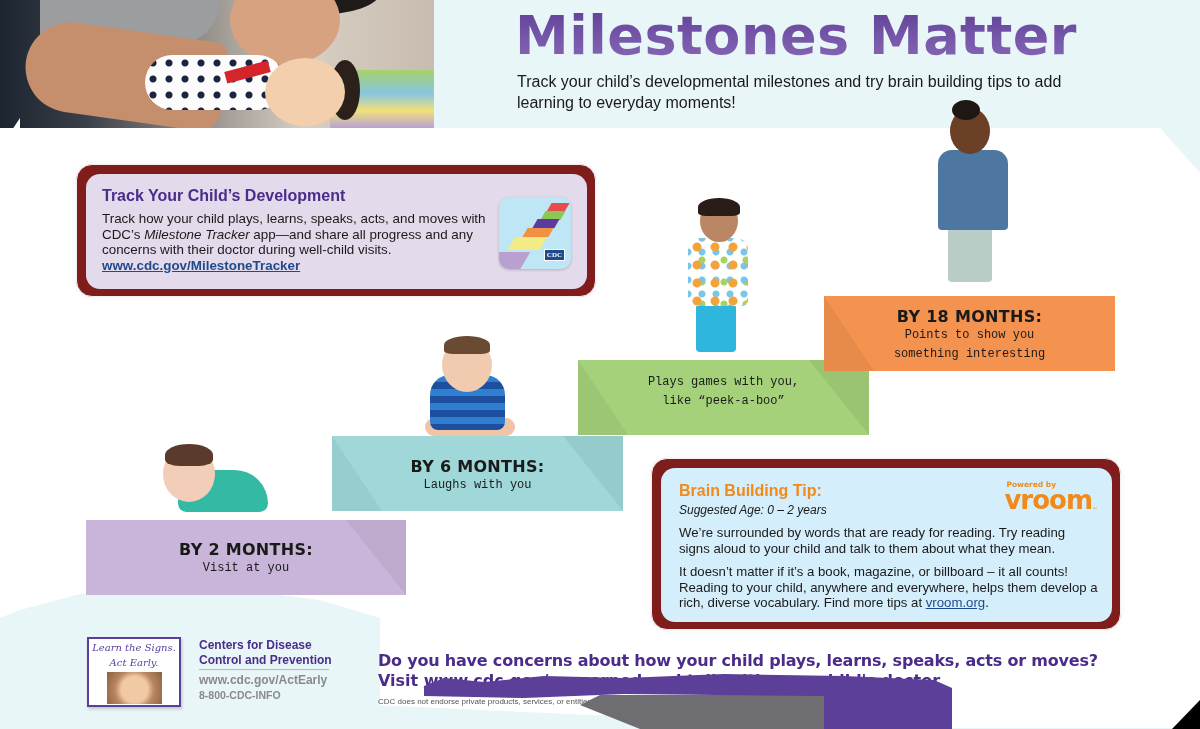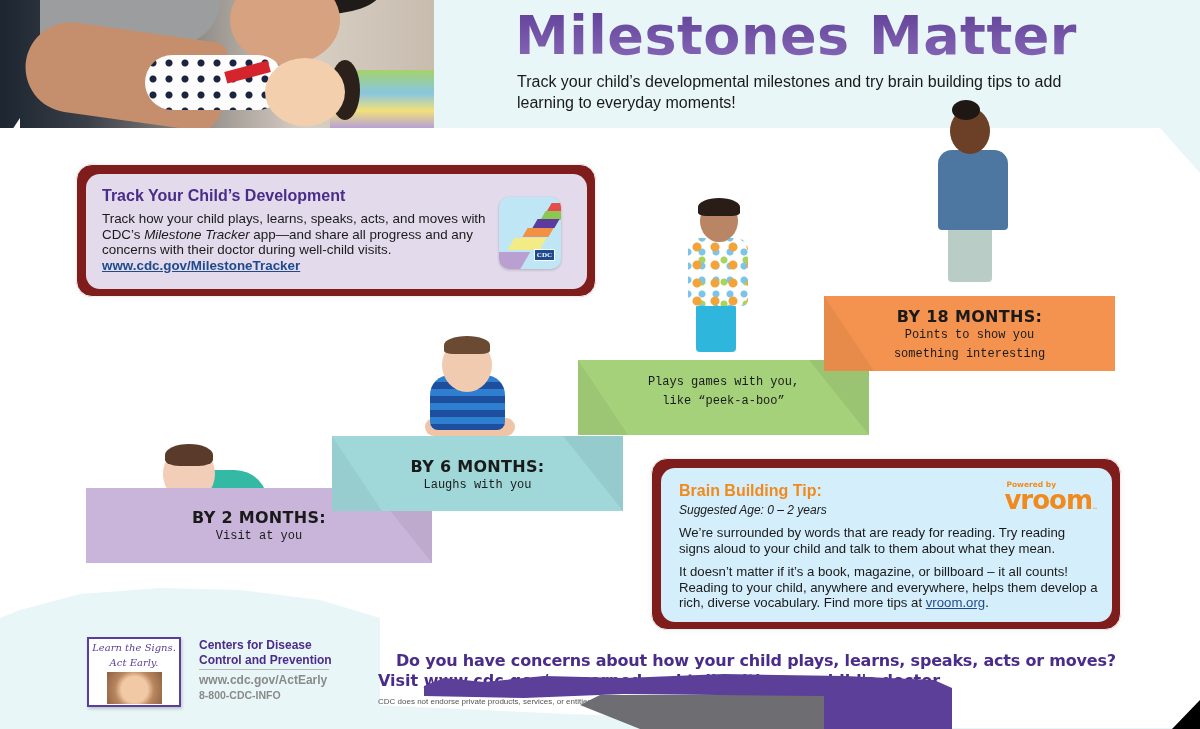--- a/index.html
+++ b/index.html
@@ -41,37 +41,37 @@
   .subtitle { position: absolute; left: 517px; top: 71px; width: 600px; font-size: 16px; line-height: 21px; color: #1a1a1a; font-family: "Liberation Sans", sans-serif; }
 
   
   .card-wrap { position: absolute; border-radius: 16px; background: #7f1d1d; box-shadow: 0 0 6px rgba(0,0,0,0.06); border: 1px solid #f0f0f0; }
   .track-wrap { left: 76px; top: 164px; width: 520px; height: 133px; }
   .track-card { position: absolute; left: 9px; top: 9px; width: 501px; height: 115px; background: #e3daeb; border-radius: 14px; }
   .track-title { position: absolute; left: 16px; top: 13px; font-size: 16px; font-weight: bold; color: #4a2c8a; font-family: "Liberation Sans", sans-serif; }
   .track-body { position: absolute; left: 16px; top: 37px; width: 390px; font-size: 13.4px; line-height: 15.5px; color: #1a1a1a; font-family: "Liberation Sans", sans-serif; }
   .track-body em { font-style: italic; }
   .track-link { color: #1f4a8c; text-decoration: underline; font-weight: bold; }
-  .app-icon { position: absolute; left: 413px; top: 23px; width: 62px; height: 72px; border-radius: 10px; background: #bfe6f4; overflow: hidden; box-shadow: 0 1px 3px rgba(0,0,0,0.2); }
+  .app-icon { position: absolute; left: 413px; top: 23px; width: 72px; height: 72px; border-radius: 10px; background: #bfe6f4; overflow: hidden; box-shadow: 0 1px 3px rgba(0,0,0,0.2); }
   .app-icon .st { position: absolute; height: 9px; transform: skewX(-30deg); }
   .app-icon .s1 { left: 50px; top: 6px; width: 18px; background: #e74c4c; }
   .app-icon .s2 { left: 44px; top: 14px; width: 20px; background: #8cc653; }
   .app-icon .s3 { left: 36px; top: 22px; width: 22px; background: #5b3b9d; }
   .app-icon .s4 { left: 26px; top: 31px; width: 26px; background: #f39142; }
   .app-icon .s5 { left: 12px; top: 41px; width: 32px; height: 12px; background: #f3eb86; }
   .app-icon .s6 { left: -10px; top: 55px; width: 36px; height: 18px; background: #b9a0d0; }
   .app-icon .cdc { position: absolute; right: 6px; bottom: 8px; font-size: 7px; font-weight: bold; color: #fff; background: #1f4a8c; padding: 1px 2px; border: 1px solid #fff; font-family: "Liberation Serif", serif; }
 
   
   .step { position: absolute; text-align: center; color: #1a1a1a; overflow: hidden; }
   .step .shade { position: absolute; top: 0; right: 0; width: 60px; height: 100%; background: rgba(0,0,0,0.06); clip-path: polygon(0 0, 100% 0, 100% 100%); }
   .step .shade-l { position: absolute; top: 0; left: 0; width: 50px; height: 100%; background: rgba(0,0,0,0.05); clip-path: polygon(0 0, 0 100%, 100% 100%); }
   .step .head { position: relative; font-weight: bold; font-size: 16px; letter-spacing: 0.3px; font-family: "DejaVu Sans", sans-serif; }
   .step .desc { position: relative; font-size: 12px; line-height: 19px; font-family: Liberation Mono, monospace; }
-  .step-2 { left: 86px; top: 488px; width: 346px; height: 75px; background: #c9b5da; padding-top: 20px; }
+  .step-2 { left: 86px; top: 520px; width: 320px; height: 75px; background: #c9b5da; padding-top: 20px; }
   .step-6 { left: 332px; top: 436px; width: 291px; height: 75px; background: #a0d8da; padding-top: 21px; }
   .step-12 { left: 578px; top: 360px; width: 291px; height: 75px; background: #a5d17a; padding-top: 13px; }
   .step-18 { left: 824px; top: 284px; width: 291px; height: 75px; background: #f4934f; padding-top: 11px; margin-top: 12px; }
 
   
   .kid { position: absolute; }
   .k2-body { left: 178px; top: 470px; width: 90px; height: 42px; background: #34b9a4; border-radius: 30px 40px 10px 10px; }
   .k2-head { left: 163px; top: 446px; width: 52px; height: 56px; background: #f2cdb7; border-radius: 50%; }
   .k2-hair { left: 165px; top: 444px; width: 48px; height: 22px; background: #5a3a2a; border-radius: 50% 50% 30% 30%; }
   .k6-body { left: 430px; top: 375px; width: 75px; height: 55px; background: repeating-linear-gradient(180deg, #2f7fd0 0 7px, #1e4f9e 7px 14px); border-radius: 20px 20px 8px 8px; }
@@ -104,21 +104,21 @@
 
   
   .ltsae { position: absolute; left: 87px; top: 637px; width: 94px; height: 70px; background: #fff; border: 2px solid #5a3e9c; box-shadow: 1px 2px 3px rgba(0,0,0,0.2); text-align: center; }
   .ltsae .hand { font-family: "DejaVu Serif", serif; font-size: 10px; color: #5a3e9c; line-height: 12px; margin-top: 3px; font-style: italic; }
   .ltsae .face { width: 55px; height: 32px; margin: 3px auto 0; background: radial-gradient(circle at 50% 55%, #f1c9a4 0 40%, #b8865f 60%, #8a6040 100%); }
   .cdc-name { position: absolute; left: 199px; top: 638px; font-size: 12px; line-height: 15px; color: #4a2c8a; font-weight: bold; font-family: "Liberation Sans", sans-serif; }
   .cdc-rule { position: absolute; left: 199px; top: 669px; width: 130px; height: 1px; background: #b8b8b8; }
   .cdc-url { position: absolute; left: 199px; top: 673px; font-size: 12px; color: #8a8a8a; font-weight: bold; font-family: "Liberation Sans", sans-serif; }
   .cdc-phone { position: absolute; left: 199px; top: 689px; font-size: 10.5px; color: #8a8a8a; font-weight: bold; font-family: "Liberation Sans", sans-serif; }
 
-  .concern { position: absolute; left: 396px; top: 651px; font-size: 16px; font-weight: bold; color: #4a2c8a; line-height: 20px; font-family: "DejaVu Sans", sans-serif; letter-spacing: -0.2px; }
+  .concern { position: absolute; left: 378px; top: 651px; font-size: 16px; font-weight: bold; color: #4a2c8a; line-height: 20px; font-family: "DejaVu Sans", sans-serif; letter-spacing: -0.2px; }
   .visit { position: absolute; left: 378px; top: 671px; font-size: 16px; font-weight: bold; color: #4a2c8a; font-family: "DejaVu Sans", sans-serif; }
   .visit-link { text-decoration: underline; }
   .disclaimer { position: absolute; left: 378px; top: 697px; font-size: 8px; color: #555; font-family: "Liberation Sans", sans-serif; }
   .redact-purple { position: absolute; left: 424px; top: 674px; width: 528px; height: 55px; background: #5b3f98;
     clip-path: polygon(0 12px, 20px 4px, 60px 8px, 120px 2px, 200px 4px, 300px 0, 420px 2px, 510px 6px, 528px 14px, 528px 55px, 400px 55px, 400px 22px, 200px 20px, 100px 24px, 0 22px); }
   .redact-gray { position: absolute; left: 580px; top: 695px; width: 245px; height: 34px; background: #6e6e72;
     clip-path: polygon(20px 0, 245px 0, 245px 34px, 60px 34px, 0 10px); }
 </style>
 </head>
 <body>

